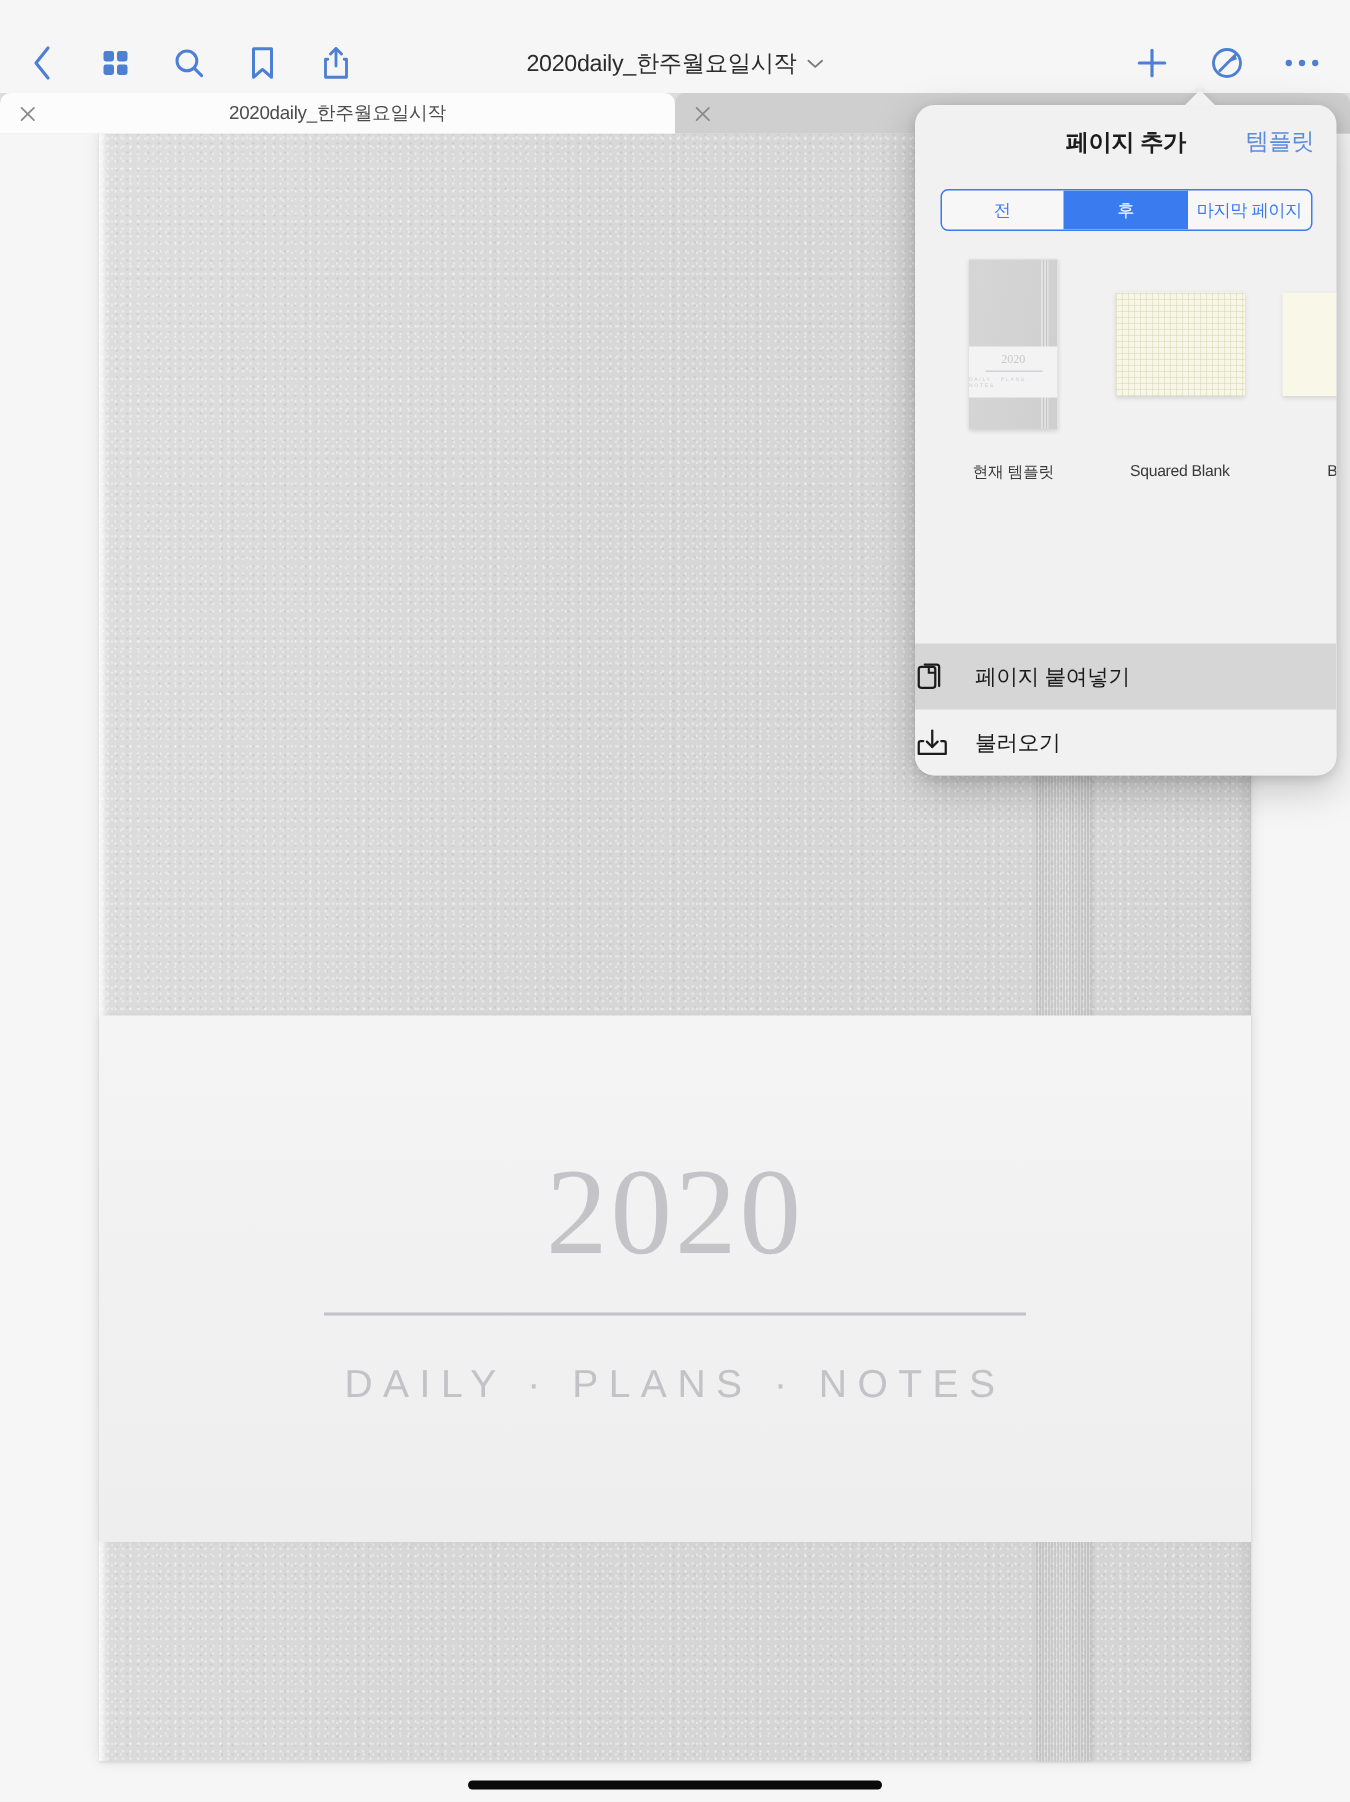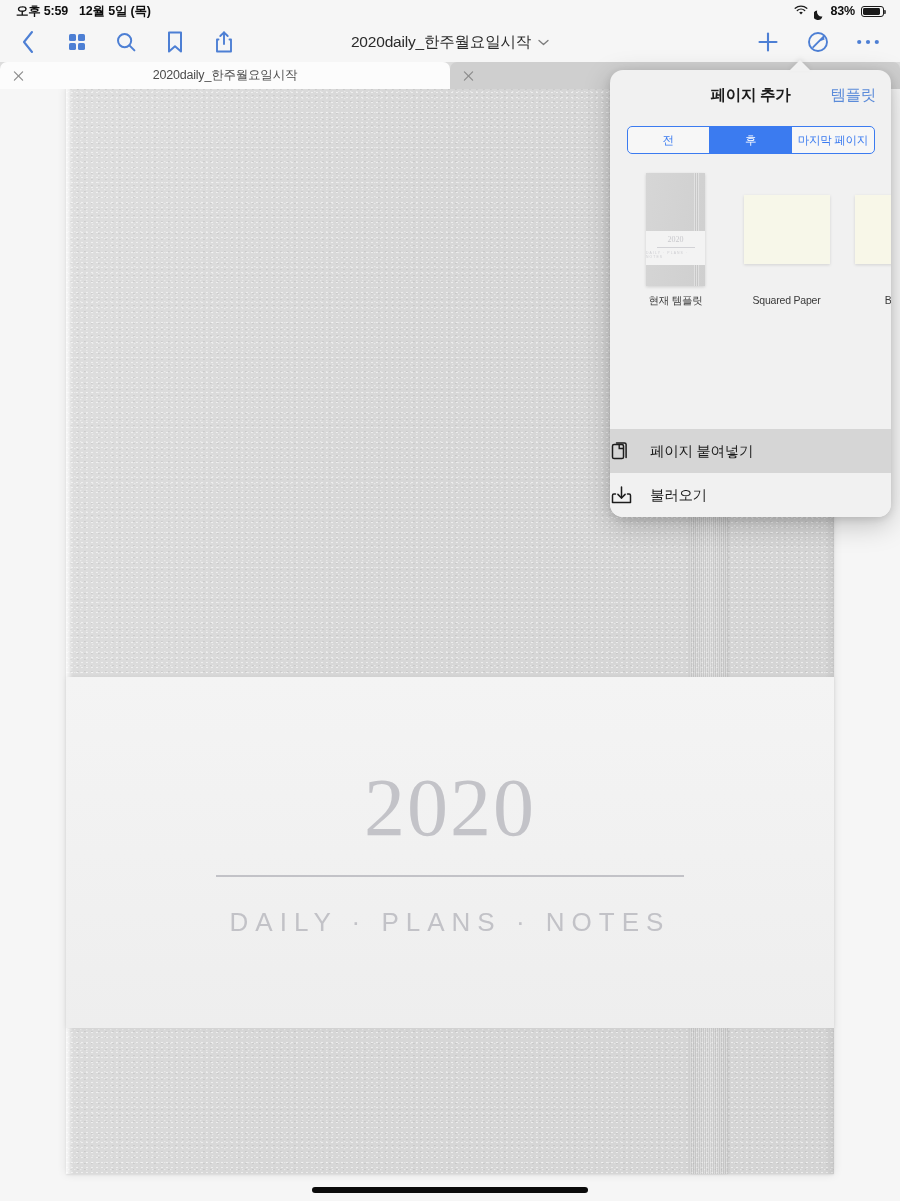--- a/index.html
+++ b/index.html
@@ -166,21 +166,21 @@
   .tpl-strip {
     margin-top: 16px; flex: 0 0 auto; height: 155px;
     display: flex; align-items: flex-start; gap: 0; overflow: hidden;
     padding-left: 10px;
   }
   .tpl {
     width: 111px; flex: 0 0 auto; display: flex; flex-direction: column;
     align-items: center; cursor: pointer;
   }
   .tpl-thumb-box { height: 118px; display: flex; align-items: center; justify-content: center; }
-  .tpl-label { margin-top: 6px; font-size: 10.5px; color: #3a3a3a; letter-spacing: -0.2px; white-space: nowrap; }
+  .tpl-label { margin-top: 20px; font-size: 10.5px; color: #3a3a3a; letter-spacing: -0.2px; white-space: nowrap; }
   .thumb-current {
     width: 59px; height: 113px; position: relative; overflow: hidden;
     background: linear-gradient(100deg, #d6d6d6, #cfcfcf);
     box-shadow: 0 1px 3px rgba(0,0,0,.14);
   }
   .thumb-current .mini-band {
     position: absolute; left: 48px; top: 0; width: 5px; height: 100%;
     background: repeating-linear-gradient(90deg, rgba(255,255,255,.35) 0 1px, rgba(160,160,160,.2) 1px 2px);
   }
   .thumb-current .mini-label {
@@ -220,44 +220,20 @@
   .home-indicator {
     position: absolute; left: 50%; transform: translateX(-50%); bottom: 8px;
     width: 276px; height: 6px; background: #0a0a0a; border-radius: 3px; z-index: 30;
   }
 </style>
 </head>
 <body>
 
 <div class="screen">
 
-  <div class="statusbar">
-    <div class="sb-left">
-      <span class="sb-time">오후 5:59</span>
-      <span class="sb-date">12월 5일 (목)</span>
-    </div>
-    <div class="sb-right">
-      <span>
-        <svg width="14" height="11" viewBox="0 0 14 11">
-          <path d="M7 9.6 L5.2 7.5 a2.8 2.8 0 0 1 3.6 0 Z" fill="#1a1a1a"></path>
-          <path d="M3.3 5.5 a5.6 5.6 0 0 1 7.4 0" stroke="#1a1a1a" stroke-width="1.3" fill="none" stroke-linecap="round"></path>
-          <path d="M1.2 3.3 a8.8 8.8 0 0 1 11.6 0" stroke="#1a1a1a" stroke-width="1.3" fill="none" stroke-linecap="round"></path>
-        </svg>
-      </span>
-      <span class="moon">
-        <svg width="11" height="11" viewBox="0 0 11 11">
-          <path d="M8.4 7.4 A4.6 4.6 0 0 1 3.2 1.6 A4.7 4.7 0 1 0 8.4 7.4 Z" fill="#1a1a1a"></path>
-        </svg>
-      </span>
-      <span class="sb-pct">83%</span>
-      <span class="batt">
-          <span class="fill"></span>
-        </span>
-    </div>
-  </div>
 
   <div class="toolbar">
     <div class="tb-left">
       <div class="tbtn">
         <svg width="15" height="24" viewBox="0 0 15 24">
             <path d="M11 2 L3 12 L11 22" stroke="#4d7fd4" stroke-width="2.1" fill="none" stroke-linecap="round" stroke-linejoin="round"></path>
           </svg>
       </div>
       <div class="tbtn">
         <svg width="22" height="22" viewBox="0 0 22 22">
@@ -380,21 +356,21 @@
             </div>
           </div>
         </div>
         <div class="tpl-label">현재 템플릿</div>
       </div>
 
       <div class="tpl">
         <div class="tpl-thumb-box">
           <div class="thumb-squared"></div>
         </div>
-        <div class="tpl-label">Squared Paper</div>
+        <div class="tpl-label">Squared Blank</div>
       </div>
 
       <div class="tpl">
         <div class="tpl-thumb-box">
           <div class="thumb-blank"></div>
         </div>
         <div class="tpl-label">Blank</div>
       </div>
     </div>
 

